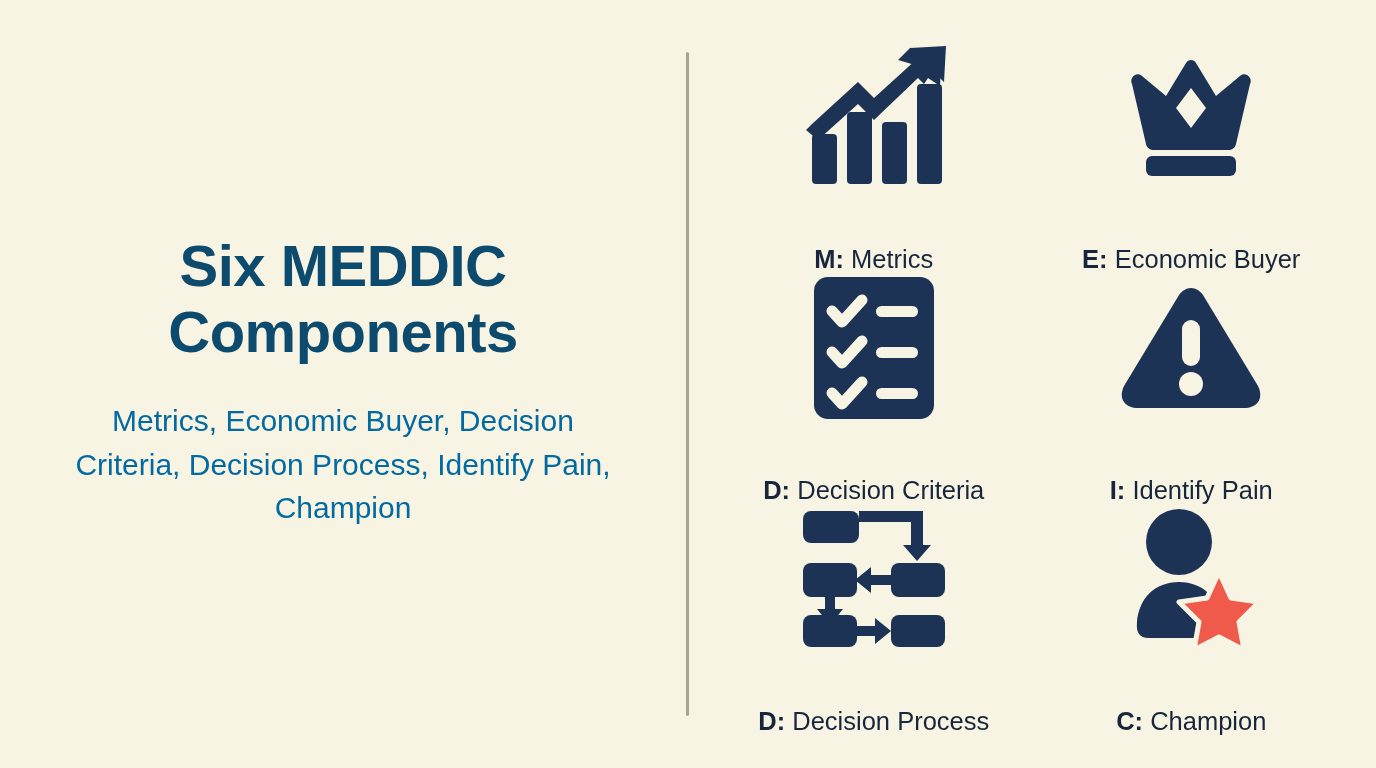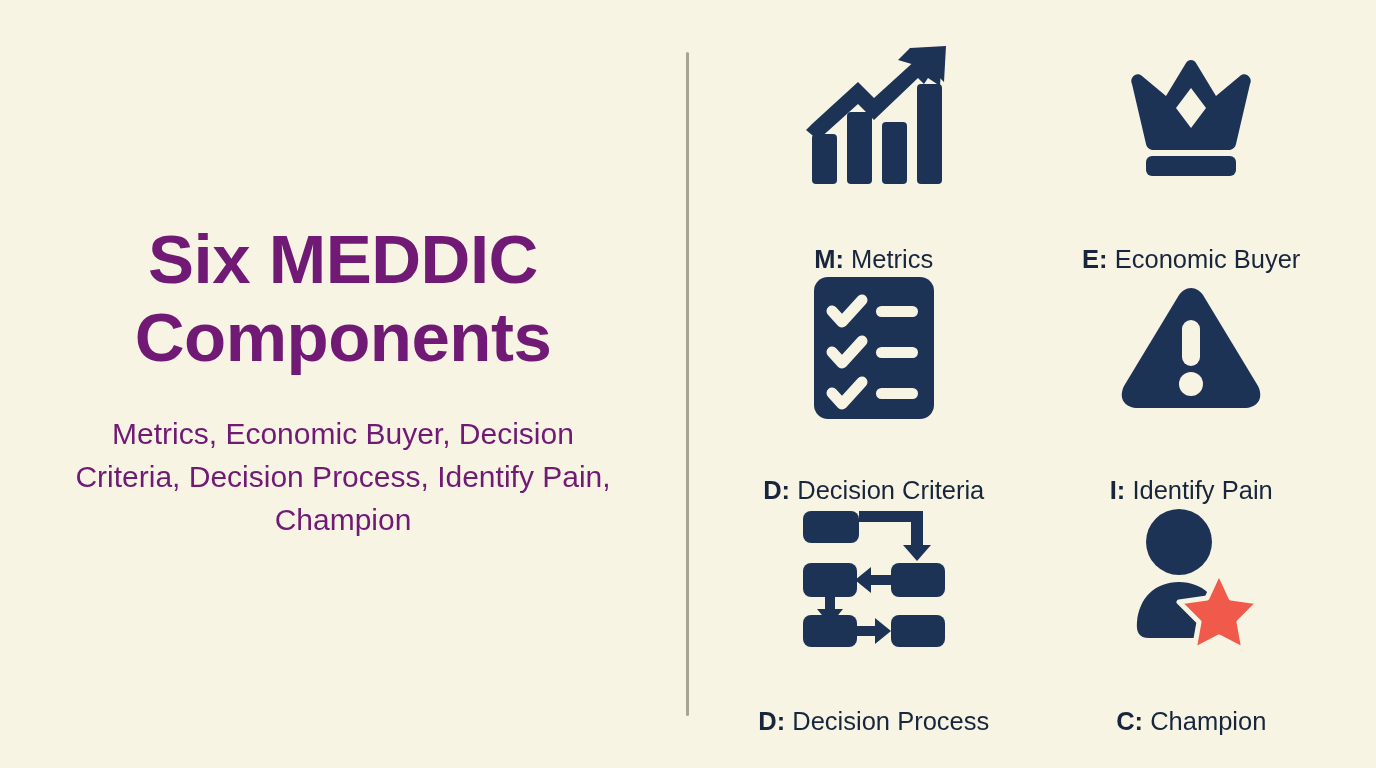--- a/index.html
+++ b/index.html
@@ -30,34 +30,34 @@
     width: 686px;
     height: 768px;
     display: flex;
     flex-direction: column;
     justify-content: center;
     align-items: center;
     padding: 0 60px 6px 60px;
     box-sizing: border-box;
   }
   .title {
-    font-size: 69px;
+    font-size: 58px;
     font-weight: bold;
     line-height: 1.14;
     letter-spacing: -0.5px;
-    color: #701a75;
+    color: #0c4a6e;
     text-align: center;
     margin: 0 0 34px 0;
     max-width: 540px;
   }
   .subtitle {
     font-size: 30px;
     font-weight: normal;
     line-height: 1.44;
-    color: #701a75;
+    color: #0369a1;
     text-align: center;
     margin: 0;
     max-width: 560px;
   }
 
   
   .divider {
     position: absolute;
     left: 686px;
     top: 52px;

